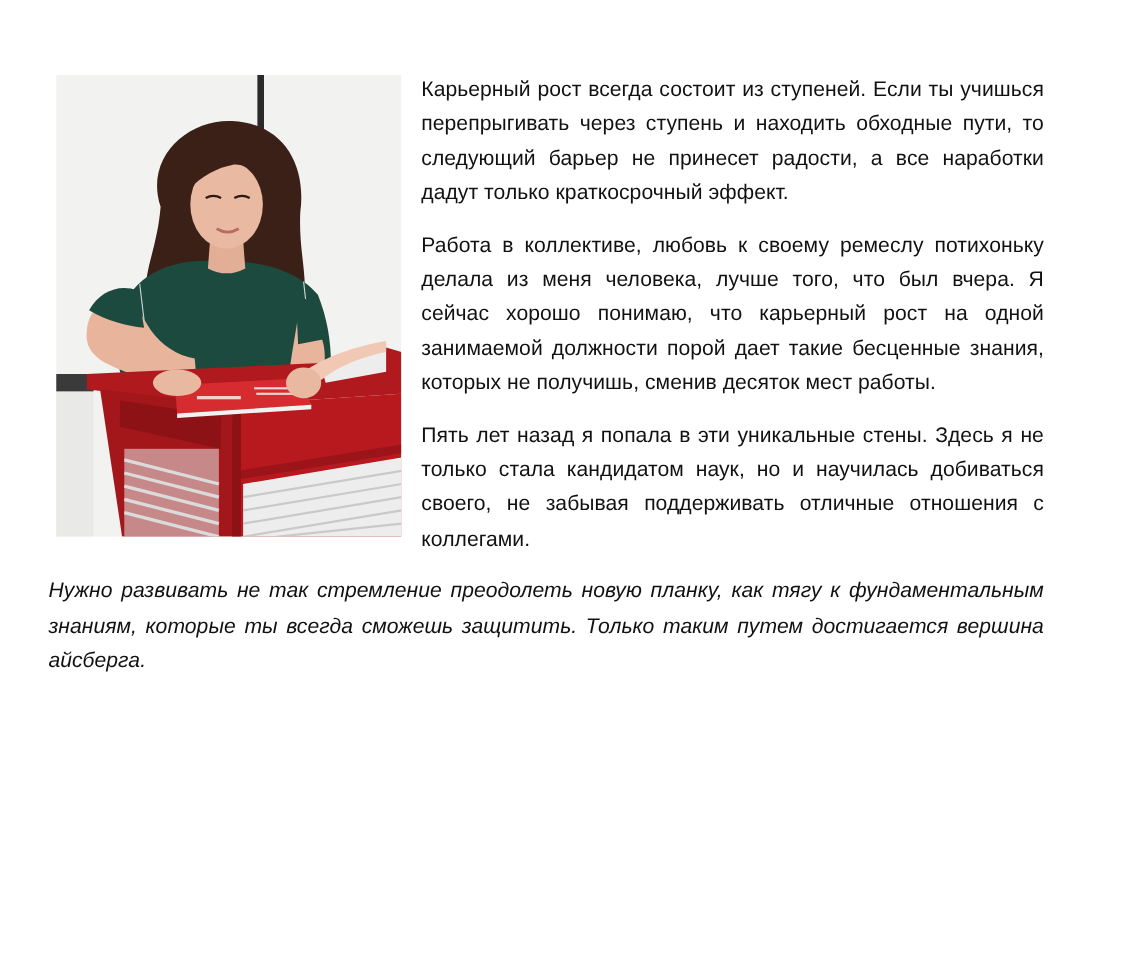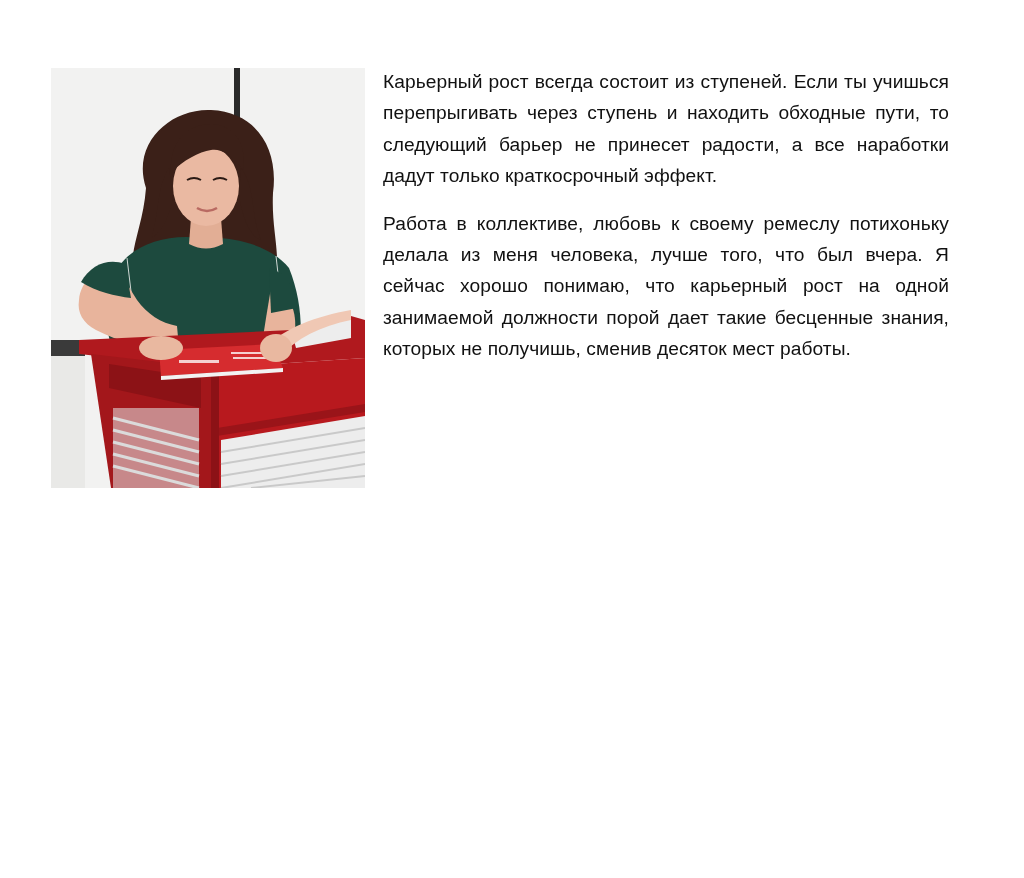--- a/index.html
+++ b/index.html
@@ -96,15 +96,17 @@
 
       <ellipse cx="110" cy="280" rx="22" ry="12" fill="#e9b8a0"></ellipse>
       <ellipse cx="225" cy="280" rx="16" ry="14" fill="#e9b8a0"></ellipse>
     </svg>
   </div>
 
   <div class="text-block">
     <div class="float-spacer"></div>
     <p class="para">Карьерный рост всегда состоит из ступеней. Если ты учишься перепрыгивать через ступень и находить обходные пути, то следующий барьер не принесет радости, а все наработки дадут только краткосрочный эффект.</p>
     <p class="para">Работа в коллективе, любовь к своему ремеслу потихоньку делала из меня человека, лучше того, что был вчера. Я сейчас хорошо понимаю, что карьерный рост на одной занимаемой должности порой дает такие бесценные знания, которых не получишь, сменив десяток мест работы.</p>
+    <p class="para">Пять лет назад я попала в эти уникальные стены. Здесь я не только стала кандидатом наук, но и научилась добиваться своего, не забывая поддерживать отличные отношения с коллегами.</p>
+    <p class="para italic">Нужно развивать не так стремление преодолеть новую планку, как тягу к фундаментальным знаниям, которые ты всегда сможешь защитить. Только таким путем достигается вершина айсберга.</p>
   </div>
 
 </div>
 
 </body></html>

